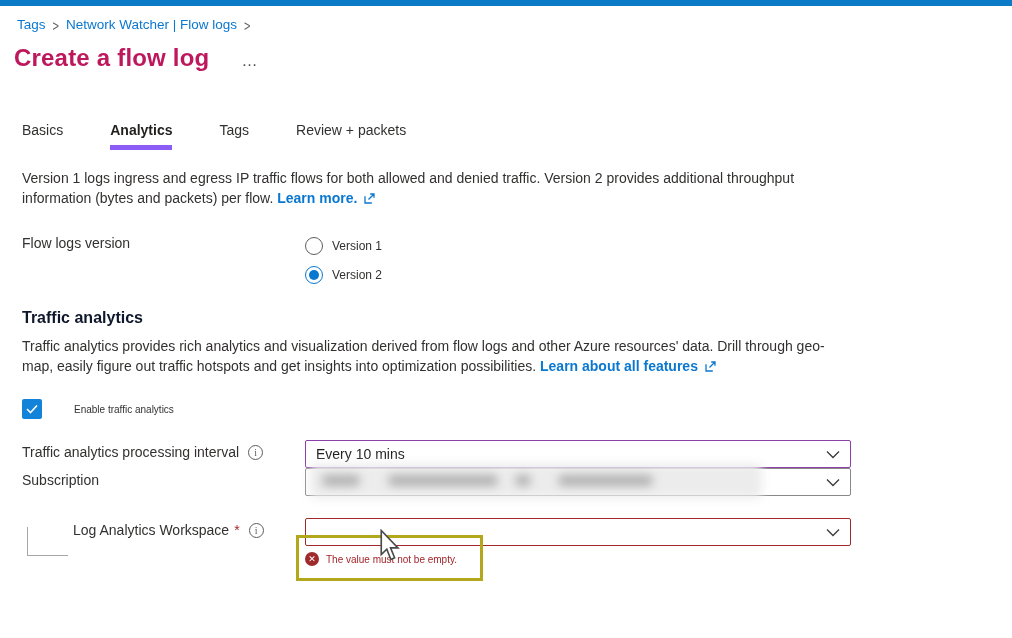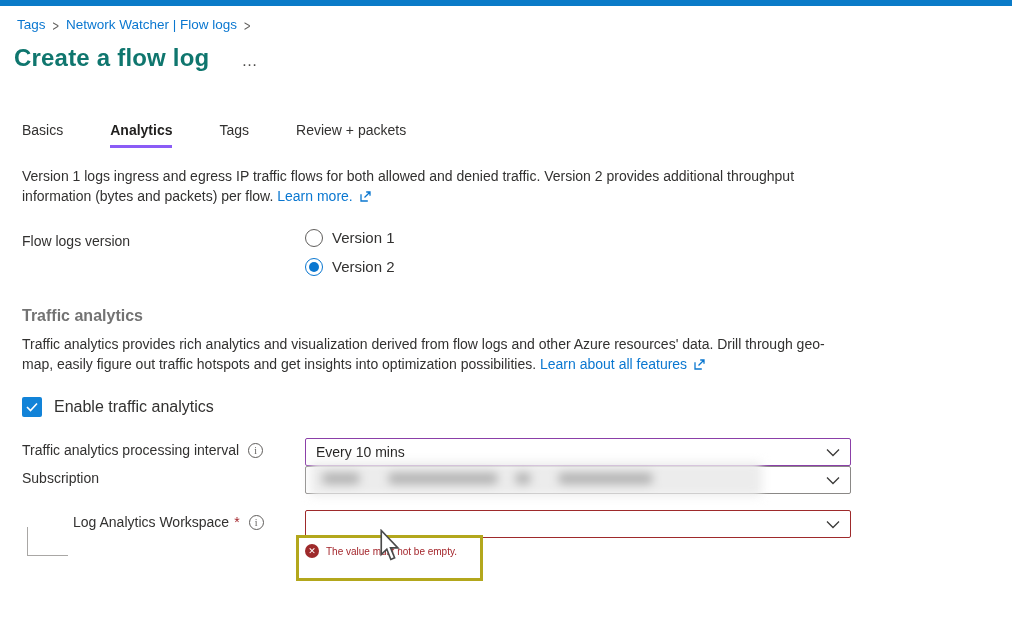--- a/index.html
+++ b/index.html
@@ -13,50 +13,50 @@
   }
   .topbar { height: 6px; background: #0b7bc8; width: 100%; }
 
   
   .breadcrumb { margin: 11px 0 0 17px; font-size: 13.5px; display: flex; align-items: center; gap: 7px; }
   .breadcrumb a { color: #0a77d0; text-decoration: none; cursor: pointer; }
   .crumb-sep { color: #605e5c; font-size: 11px; transform: scaleY(1.4); display: inline-block; }
 
   
   .title-row { margin: 12px 0 0 14px; display: flex; align-items: center; }
-  .page-title { font-size: 24px; font-weight: bold; color: #0f766e; letter-spacing: 0.2px; }
+  .page-title { font-size: 24px; font-weight: bold; color: #be185d; letter-spacing: 0.2px; }
   .more-btn { margin-left: 32px; color: #4d4b49; font-size: 16px; letter-spacing: 1px; cursor: pointer; padding-top: 6px; }
 
   
   .tabs { margin: 50px 0 0 22px; display: flex; gap: 47px; font-size: 14px; }
   .tab { padding-bottom: 7px; cursor: pointer; color: #323130; }
-  .tab.active { font-weight: bold; border-bottom: 3px solid #8b5cf6; color: #201f1e; }
+  .tab.active { font-weight: bold; border-bottom: 5px solid #8b5cf6; color: #201f1e; }
 
   
   .para { margin: 18px 0 0 22px; width: 816px; font-size: 14px; line-height: 20px; color: #323130; }
-  .link { color: #0a77d0; text-decoration: none; cursor: pointer; }
+  .link { color: #0a77d0; text-decoration: none; cursor: pointer; font-weight: bold; }
   .ext-icon { display: inline-block; vertical-align: -1px; margin-left: 3px; }
 
   
   .row { display: flex; margin-left: 22px; align-items: flex-start; }
   .label { width: 283px; font-size: 14px; color: #323130; padding-top: 4px; display: flex; align-items: center; text-align: right; }
   .control { width: 546px; position: relative; }
 
   .version-row { margin-top: 22px; }
-  .radio-option { display: flex; align-items: flex-start; gap: 9px; height: 29px; cursor: pointer; font-size: 15px; }
+  .radio-option { display: flex; align-items: center; gap: 9px; height: 29px; cursor: pointer; font-size: 12px; }
   .radio-outer { width: 18px; height: 18px; border-radius: 50%; border: 1px solid #605e5c; background: #fff; display: flex; align-items: center; justify-content: center; }
   .radio-outer.checked { border: 1px solid #0a77d0; }
   .radio-dot { width: 10px; height: 10px; border-radius: 50%; background: #0a77d0; }
 
-  .section-heading { margin: 20px 0 0 22px; font-size: 16px; color: #737373; }
+  .section-heading { margin: 20px 0 0 22px; font-size: 16px; color: #0f172a; }
   .desc { margin-top: 9px; }
 
   .check-row { margin: 22px 0 0 22px; display: flex; align-items: center; gap: 12px; }
   .checkbox { width: 20px; height: 20px; border-radius: 2px; background: #1283d8; display: flex; align-items: center; justify-content: center; cursor: pointer; }
-  .check-label { font-size: 16px; }
+  .check-label { font-size: 10px; margin-left: 20px; }
 
   .field-row { margin-top: 21px; }
   .dropdown {
     height: 28px; width: 546px; background: #fff;
     border: 1px solid #8a8886; border-radius: 2px;
     display: flex; align-items: center; padding: 0 10px;
     font-size: 14px; color: #201f1e; cursor: pointer; position: relative;
   }
   .dropdown .chev { margin-left: auto; }
   .dropdown.purple { border: 1.5px solid #8b3fa8; }
@@ -64,21 +64,21 @@
 
   .info-icon {
     width: 15px; height: 15px; border-radius: 50%; border: 1px solid #5f5d5b;
     color: #5f5d5b; font-size: 10px; font-family: "Liberation Serif", serif;
     display: inline-flex; align-items: center; justify-content: center;
     margin-left: 9px; flex: none; cursor: pointer;
   }
   .required { color: #a4262c; margin-left: 5px; }
 
   .sub-row { }
-  .ws-row { margin-top: 16px; }
+  .ws-row { margin-top: 22px; }
   .ws-row .label { width: 232px; margin-left: 51px; }
 
   
   .connector { position: absolute; left: 27px; top: 527px; width: 41px; height: 29px;
     border-left: 1px solid #a9a7a5; border-bottom: 1px solid #a9a7a5; }
 
   
   .blur-wrap { position: absolute; left: 5px; top: -8px; width: 452px; height: 42px; overflow: hidden; filter: blur(5px); pointer-events: none; }
   .blur-bg { position: absolute; inset: 4px 0 4px 0; background: #ececec; border-radius: 4px; }
   .smudge { position: absolute; background: #9d9d9d; border-radius: 5px; height: 11px; top: 15px; opacity: .75; }

